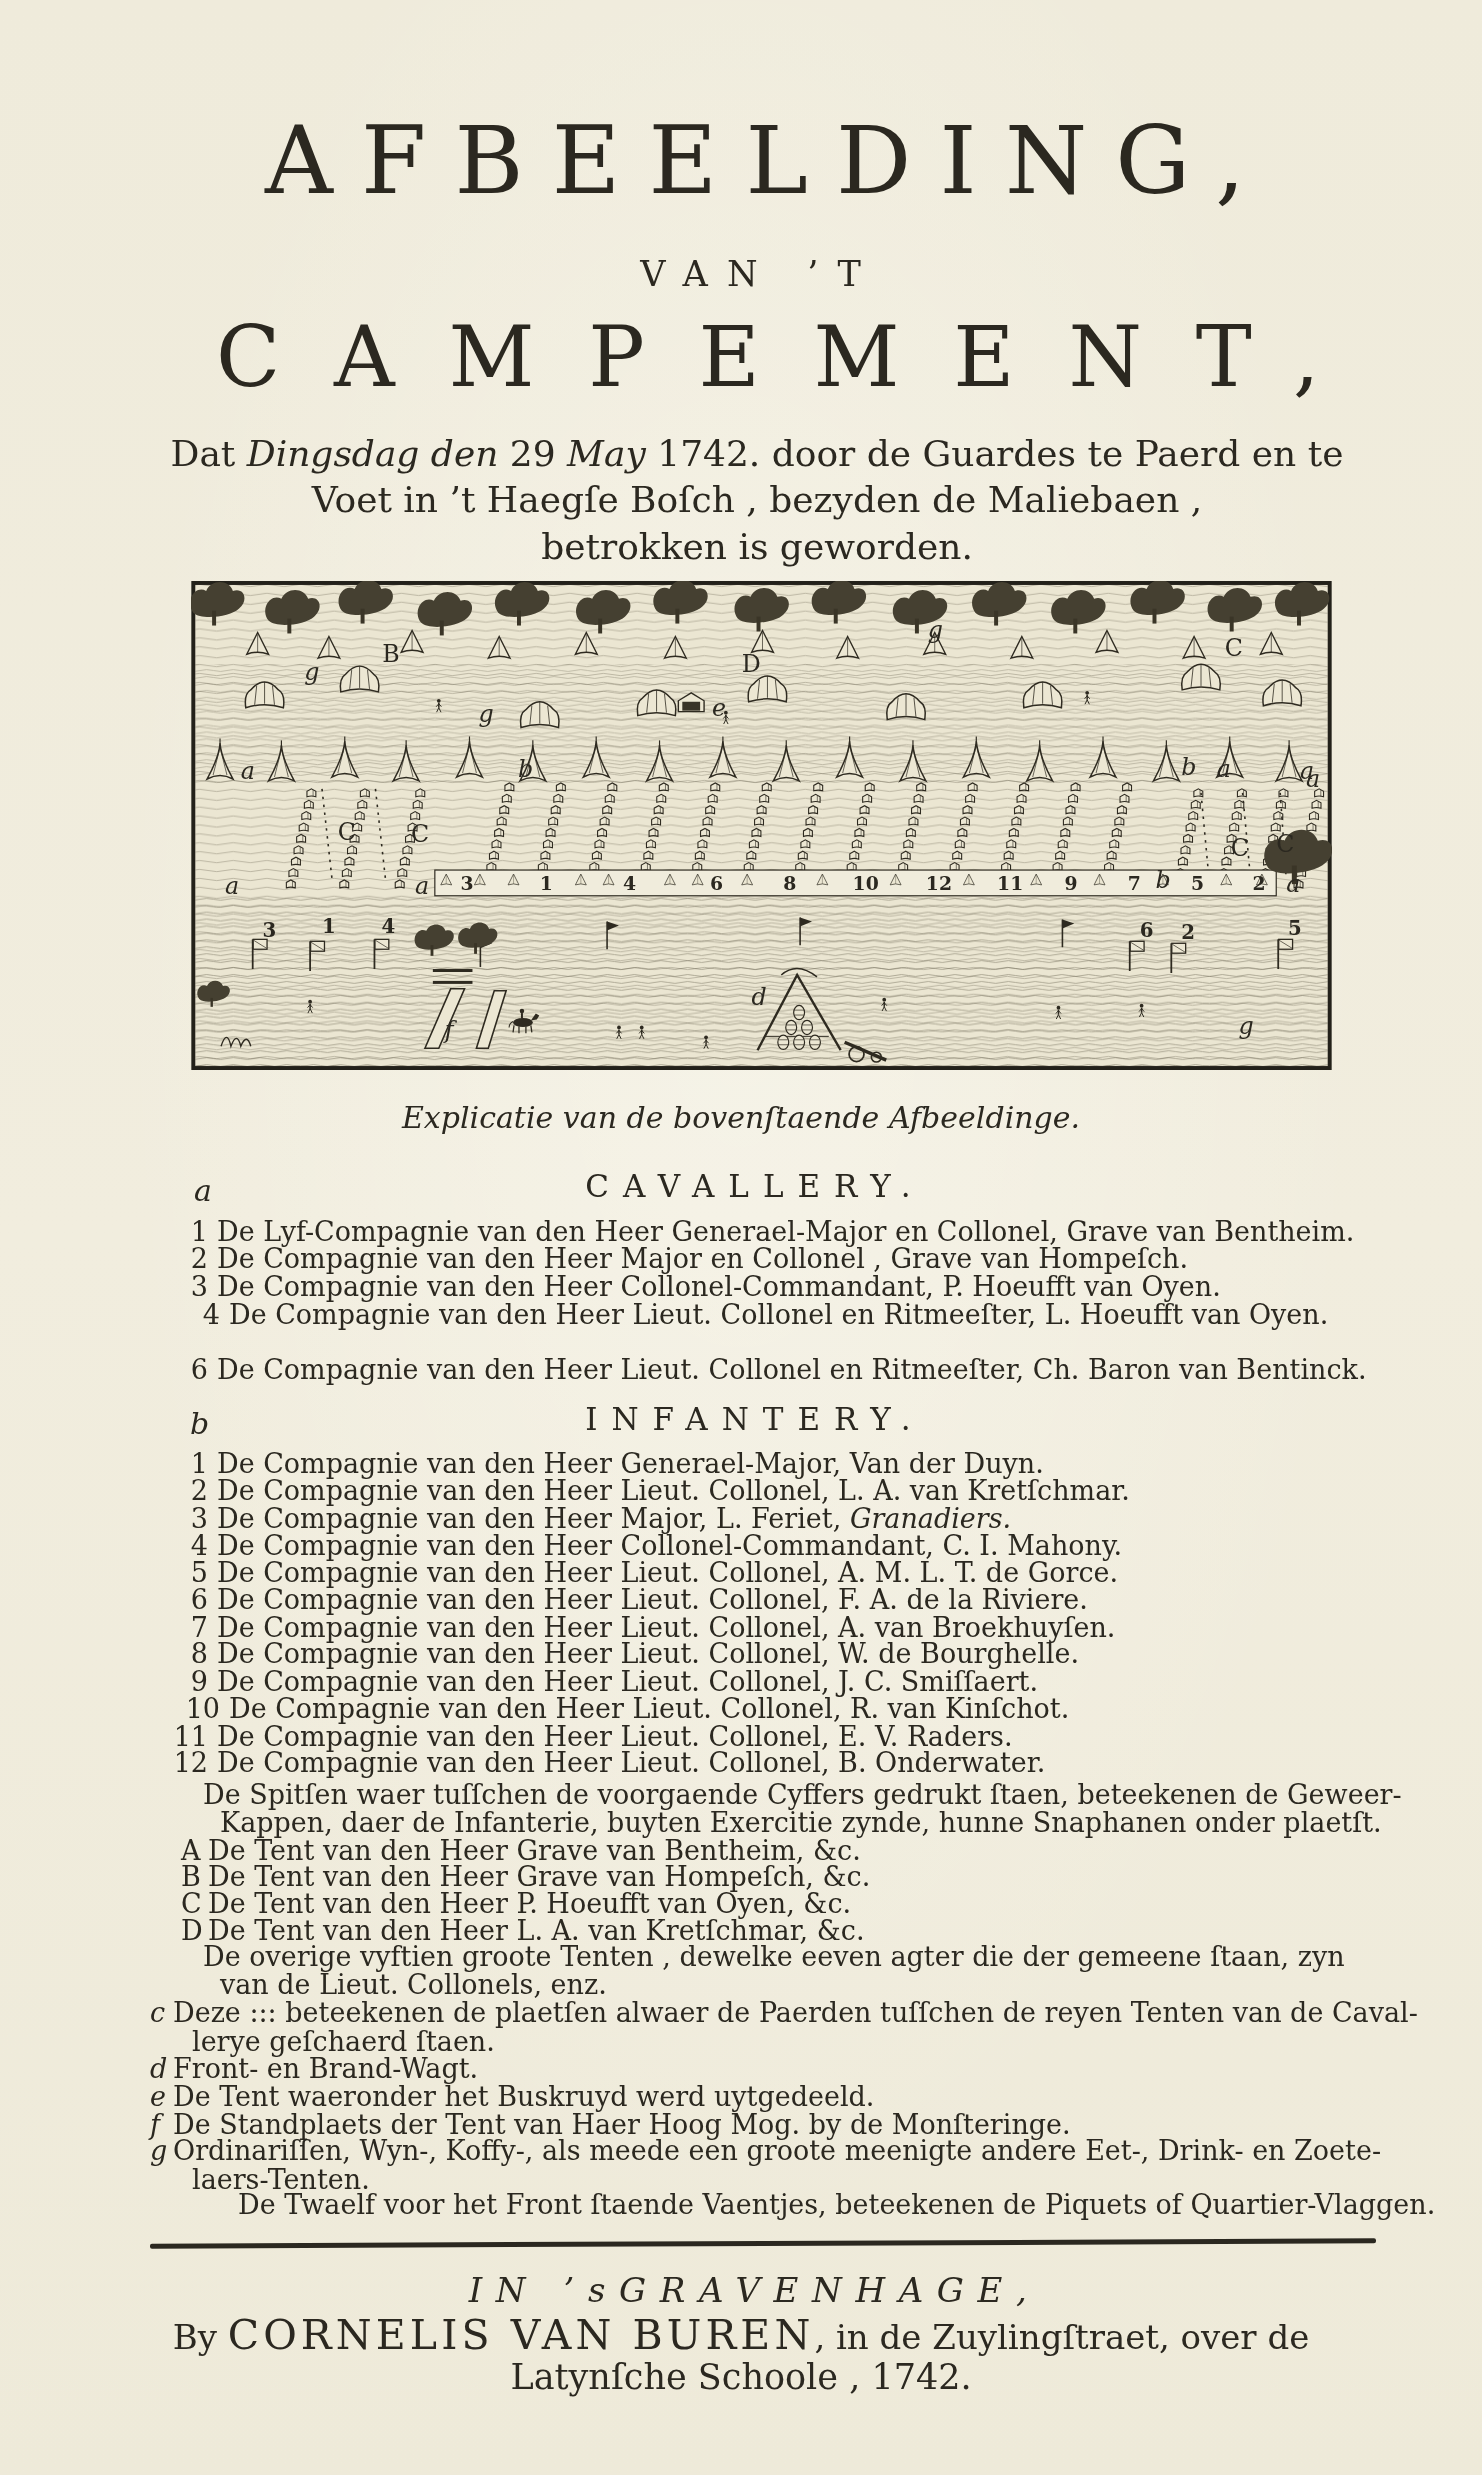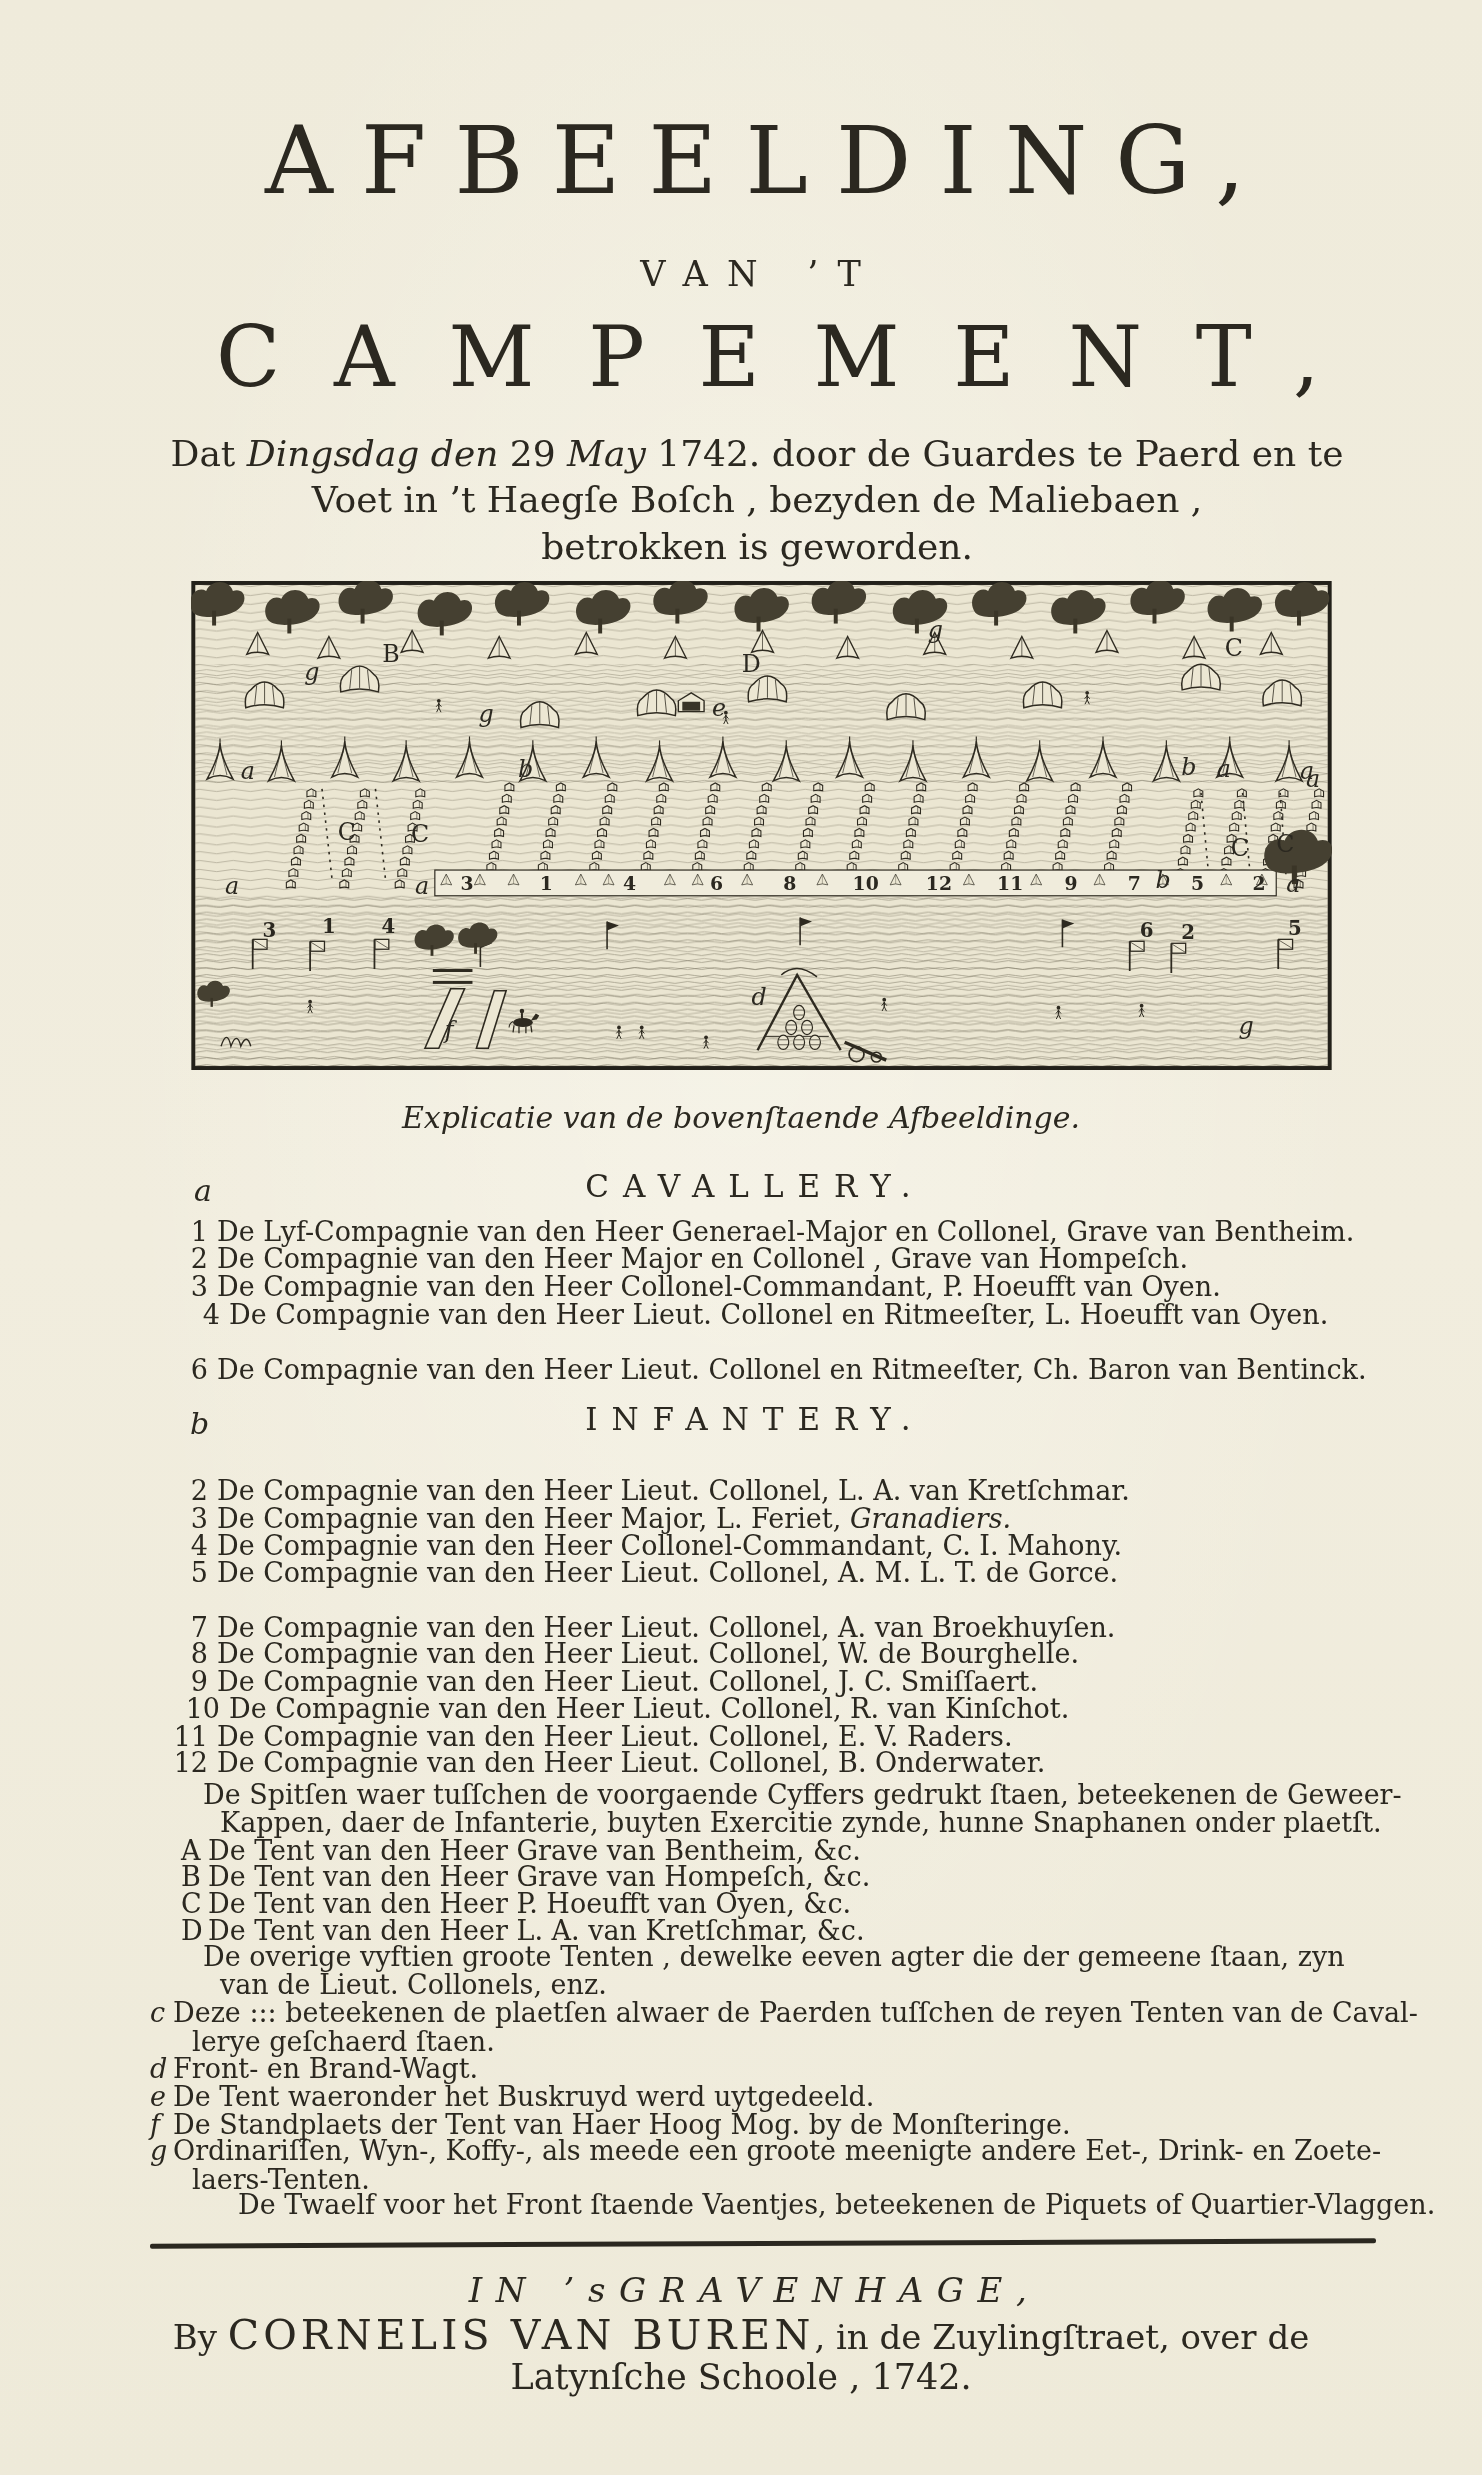--- a/index.html
+++ b/index.html
@@ -355,24 +355,26 @@
 
   <div class="ln" style="top:1217px; left:168px;"><span class="no">1</span><span>De Lyf-Compagnie van den Heer Generael-Major en Collonel, Grave van Bentheim.</span></div>
   <div class="ln" style="top:1244px; left:168px;"><span class="no">2</span><span>De Compagnie van den Heer Major en Collonel , Grave van Hompeſch.</span></div>
   <div class="ln" style="top:1272px; left:168px;"><span class="no">3</span><span>De Compagnie van den Heer Collonel-Commandant, P. Hoeufft van Oyen.</span></div>
   <div class="ln" style="top:1300px; left:180px;"><span class="no">4</span><span>De Compagnie van den Heer Lieut. Collonel en Ritmeeſter, L. Hoeufft van Oyen.</span></div>
   <div class="ln" style="top:1355px; left:168px;"><span class="no">6</span><span>De Compagnie van den Heer Lieut. Collonel en Ritmeeſter, Ch. Baron van Bentinck.</span></div>
 
   <div class="ln mletter" style="top:1407px; left:190px;">b</div>
   <div class="ln ctr sechead" style="top:1402px;">INFANTERY.</div>
 
+  <div class="ln" style="top:1449px; left:168px;"><span class="no">1</span><span>De Compagnie van den Heer Generael-Major, Van der Duyn.</span></div>
   <div class="ln" style="top:1476px; left:168px;"><span class="no">2</span><span>De Compagnie van den Heer Lieut. Collonel, L. A. van Kretſchmar.</span></div>
   <div class="ln" style="top:1504px; left:168px;"><span class="no">3</span><span>De Compagnie van den Heer Major, L. Feriet, </span><span class="it">Granadiers.</span></div>
   <div class="ln" style="top:1531px; left:168px;"><span class="no">4</span><span>De Compagnie van den Heer Collonel-Commandant, C. I. Mahony.</span></div>
   <div class="ln" style="top:1558px; left:168px;"><span class="no">5</span><span>De Compagnie van den Heer Lieut. Collonel, A. M. L. T. de Gorce.</span></div>
+  <div class="ln" style="top:1585px; left:168px;"><span class="no">6</span><span>De Compagnie van den Heer Lieut. Collonel, F. A. de la Riviere.</span></div>
   <div class="ln" style="top:1613px; left:168px;"><span class="no">7</span><span>De Compagnie van den Heer Lieut. Collonel, A. van Broekhuyſen.</span></div>
   <div class="ln" style="top:1639px; left:168px;"><span class="no">8</span><span>De Compagnie van den Heer Lieut. Collonel, W. de Bourghelle.</span></div>
   <div class="ln" style="top:1667px; left:168px;"><span class="no">9</span><span>De Compagnie van den Heer Lieut. Collonel, J. C. Smiſſaert.</span></div>
   <div class="ln" style="top:1694px; left:180px;"><span class="no">10</span><span>De Compagnie van den Heer Lieut. Collonel, R. van Kinſchot.</span></div>
   <div class="ln" style="top:1722px; left:168px;"><span class="no">11</span><span>De Compagnie van den Heer Lieut. Collonel, E. V. Raders.</span></div>
   <div class="ln" style="top:1748px; left:168px;"><span class="no">12</span><span>De Compagnie van den Heer Lieut. Collonel, B. Onderwater.</span></div>
 
   <div class="ln" style="top:1780px; left:203px;">De Spitſen waer tuſſchen de voorgaende Cyffers gedrukt ſtaen, beteekenen de Geweer-</div>
   <div class="ln" style="top:1808px; left:220px;">Kappen, daer de Infanterie, buyten Exercitie zynde, hunne Snaphanen onder plaetſt.</div>
 

